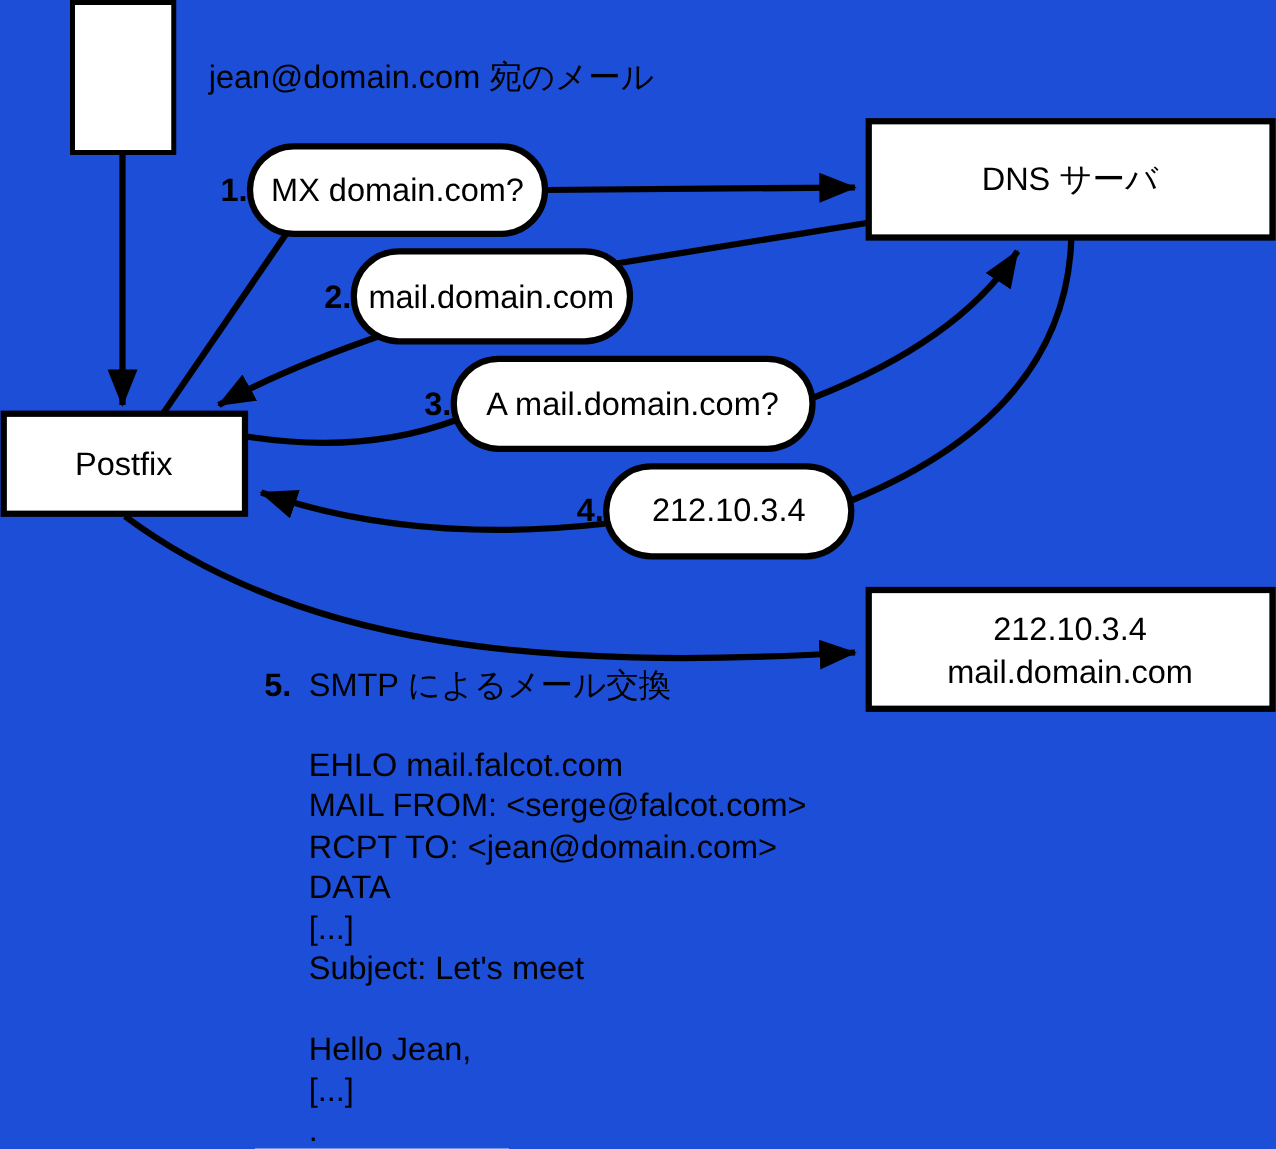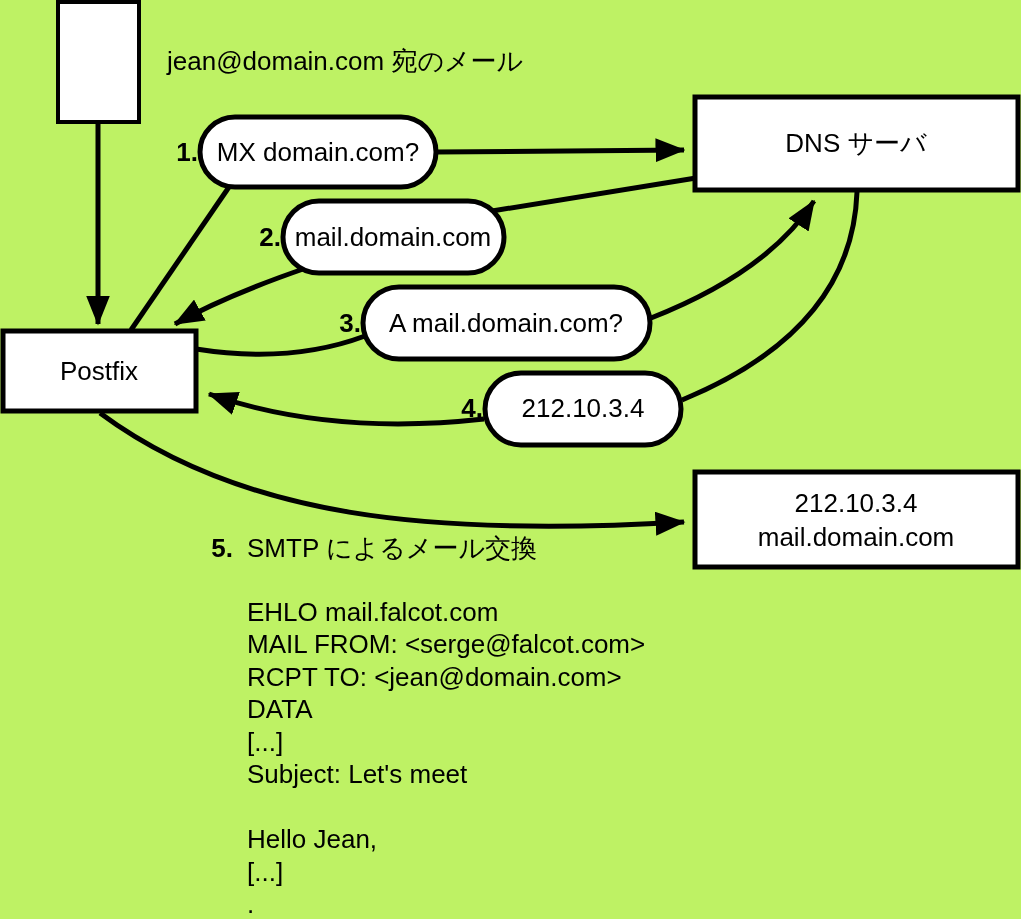--- a/index.html
+++ b/index.html
@@ -4,21 +4,21 @@
 <style>
   html, body {
     margin: 0;
     padding: 0;
     background: #ffffff;
   }
   .stage {
     position: relative;
     width: 1021px;
     height: 919px;
-    background: #bef264;
+    background: #1d4ed8;
     overflow: hidden;
     text-decoration: underline;
   }
   svg text {
     font-family: "Liberation Sans", "DejaVu Sans", sans-serif;
     font-size: 26px;
     fill: #000000;
   }
   svg text.bold { font-weight: bold; }
   .shape {

